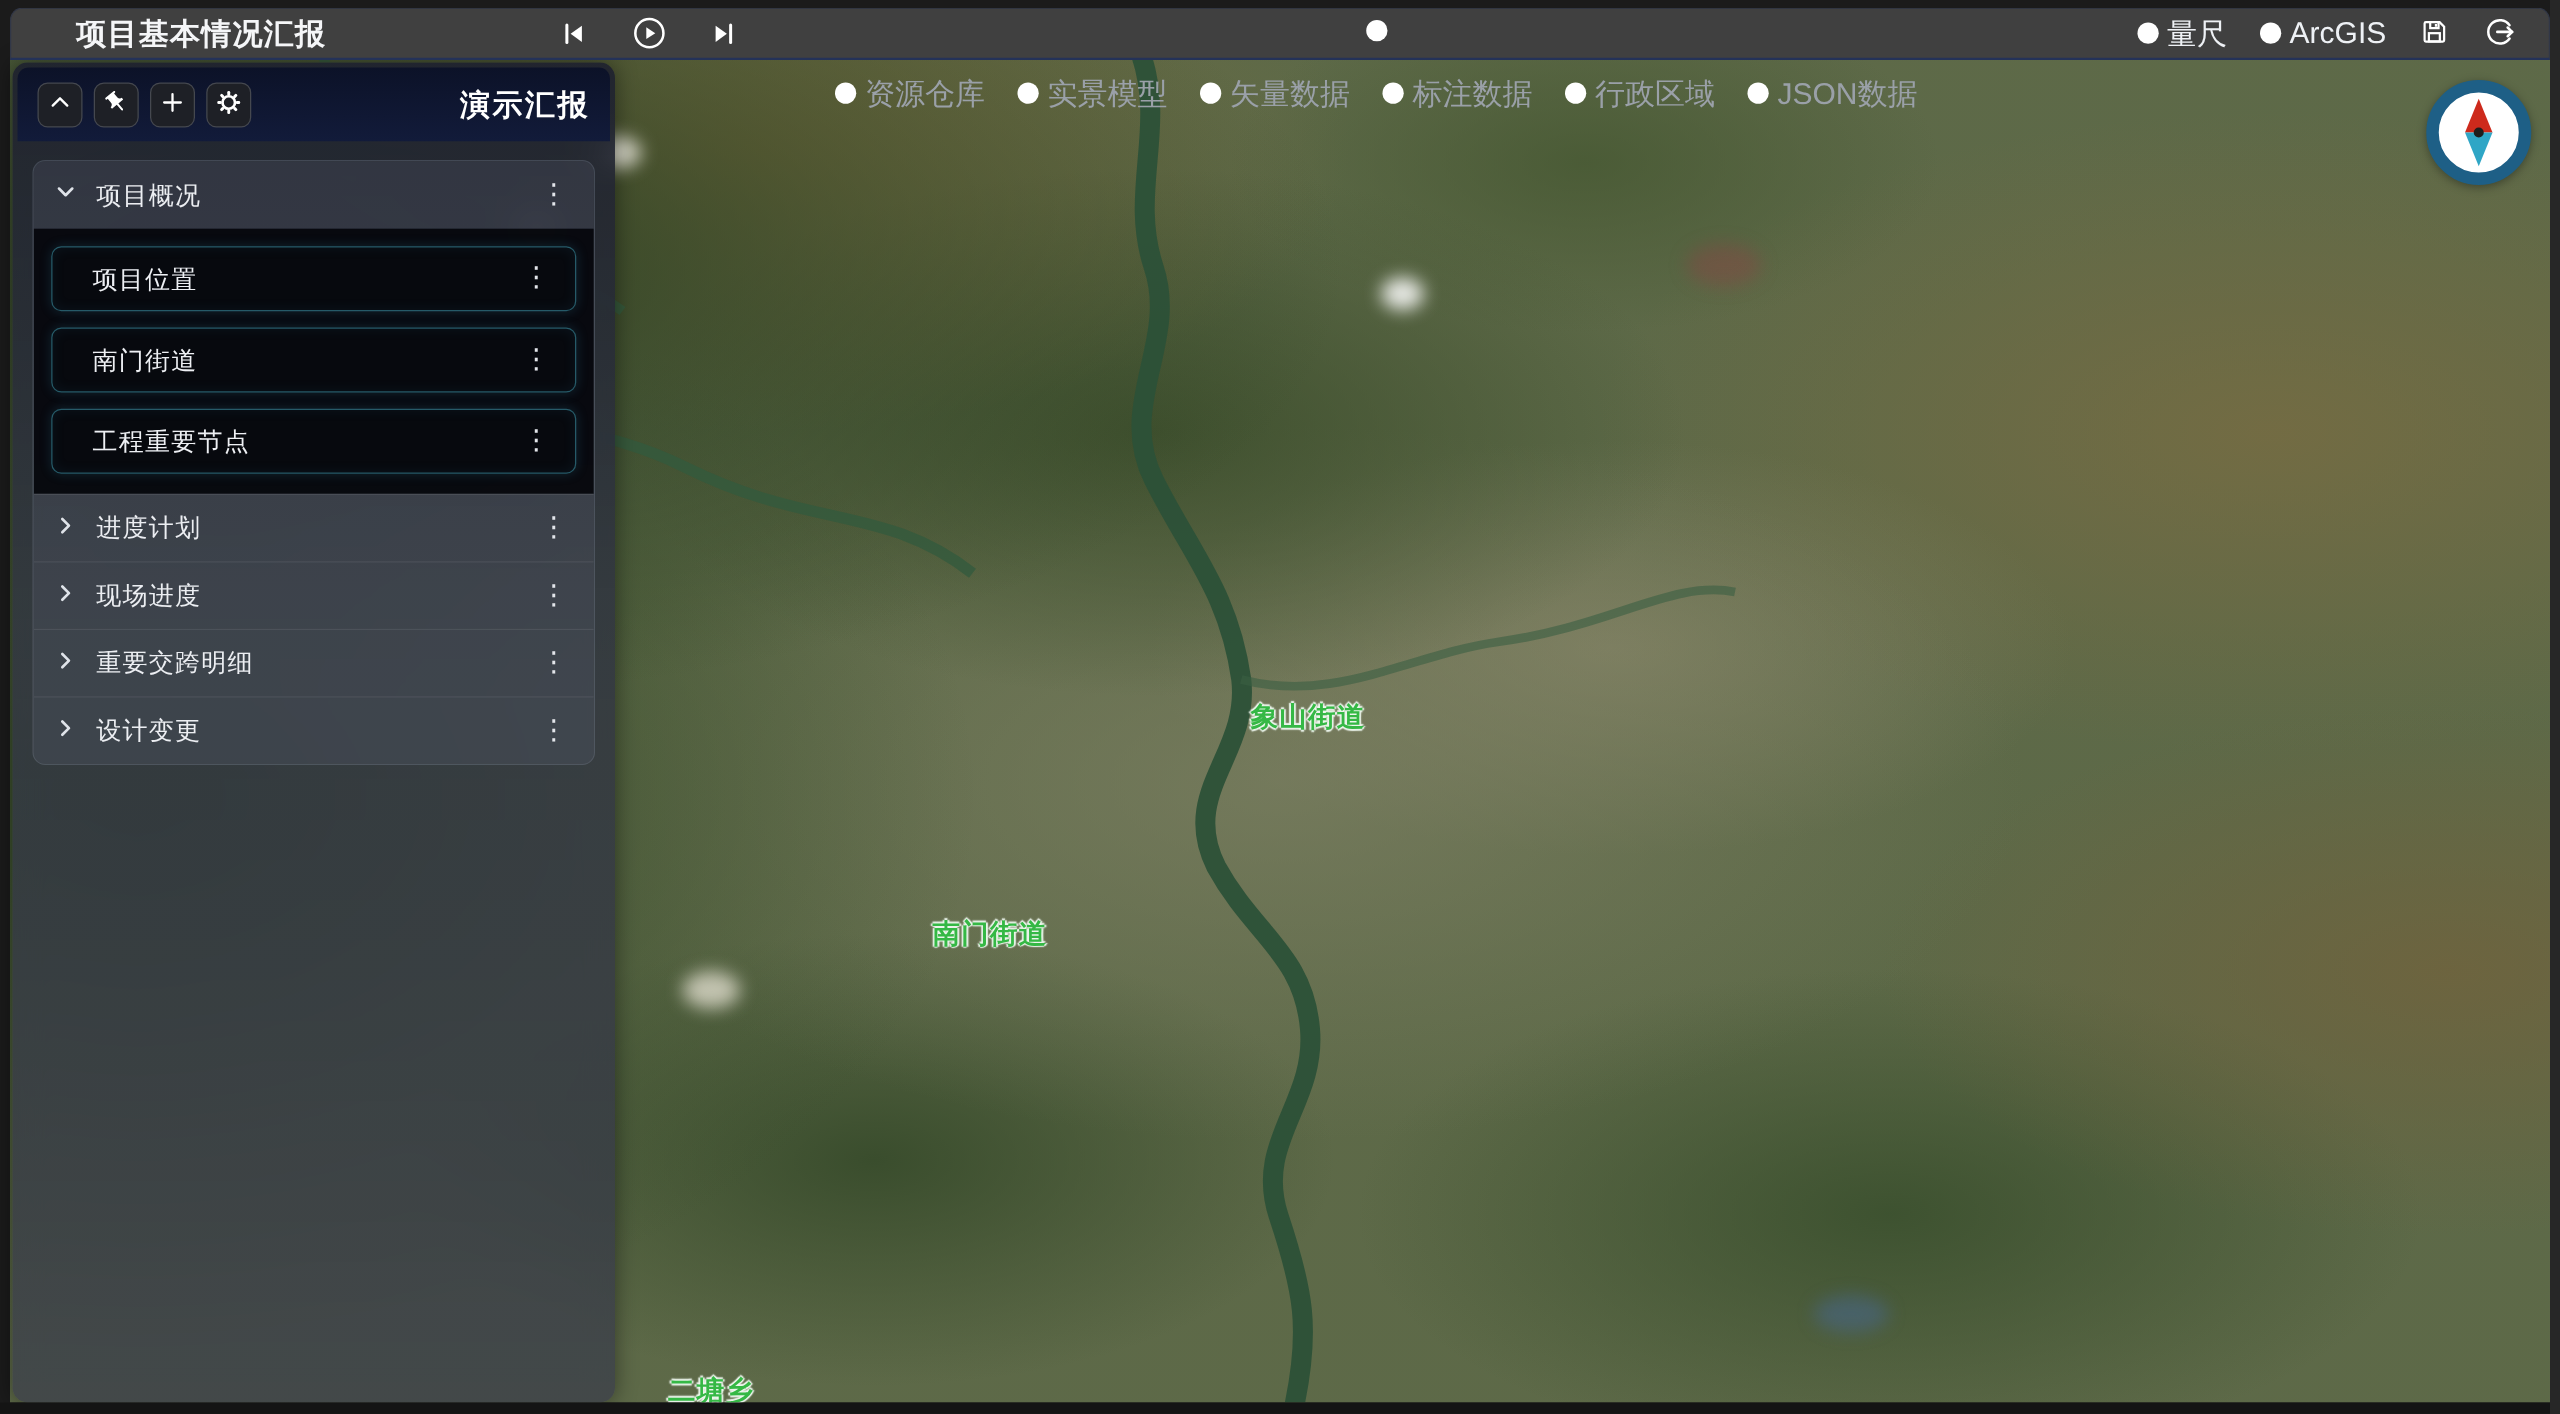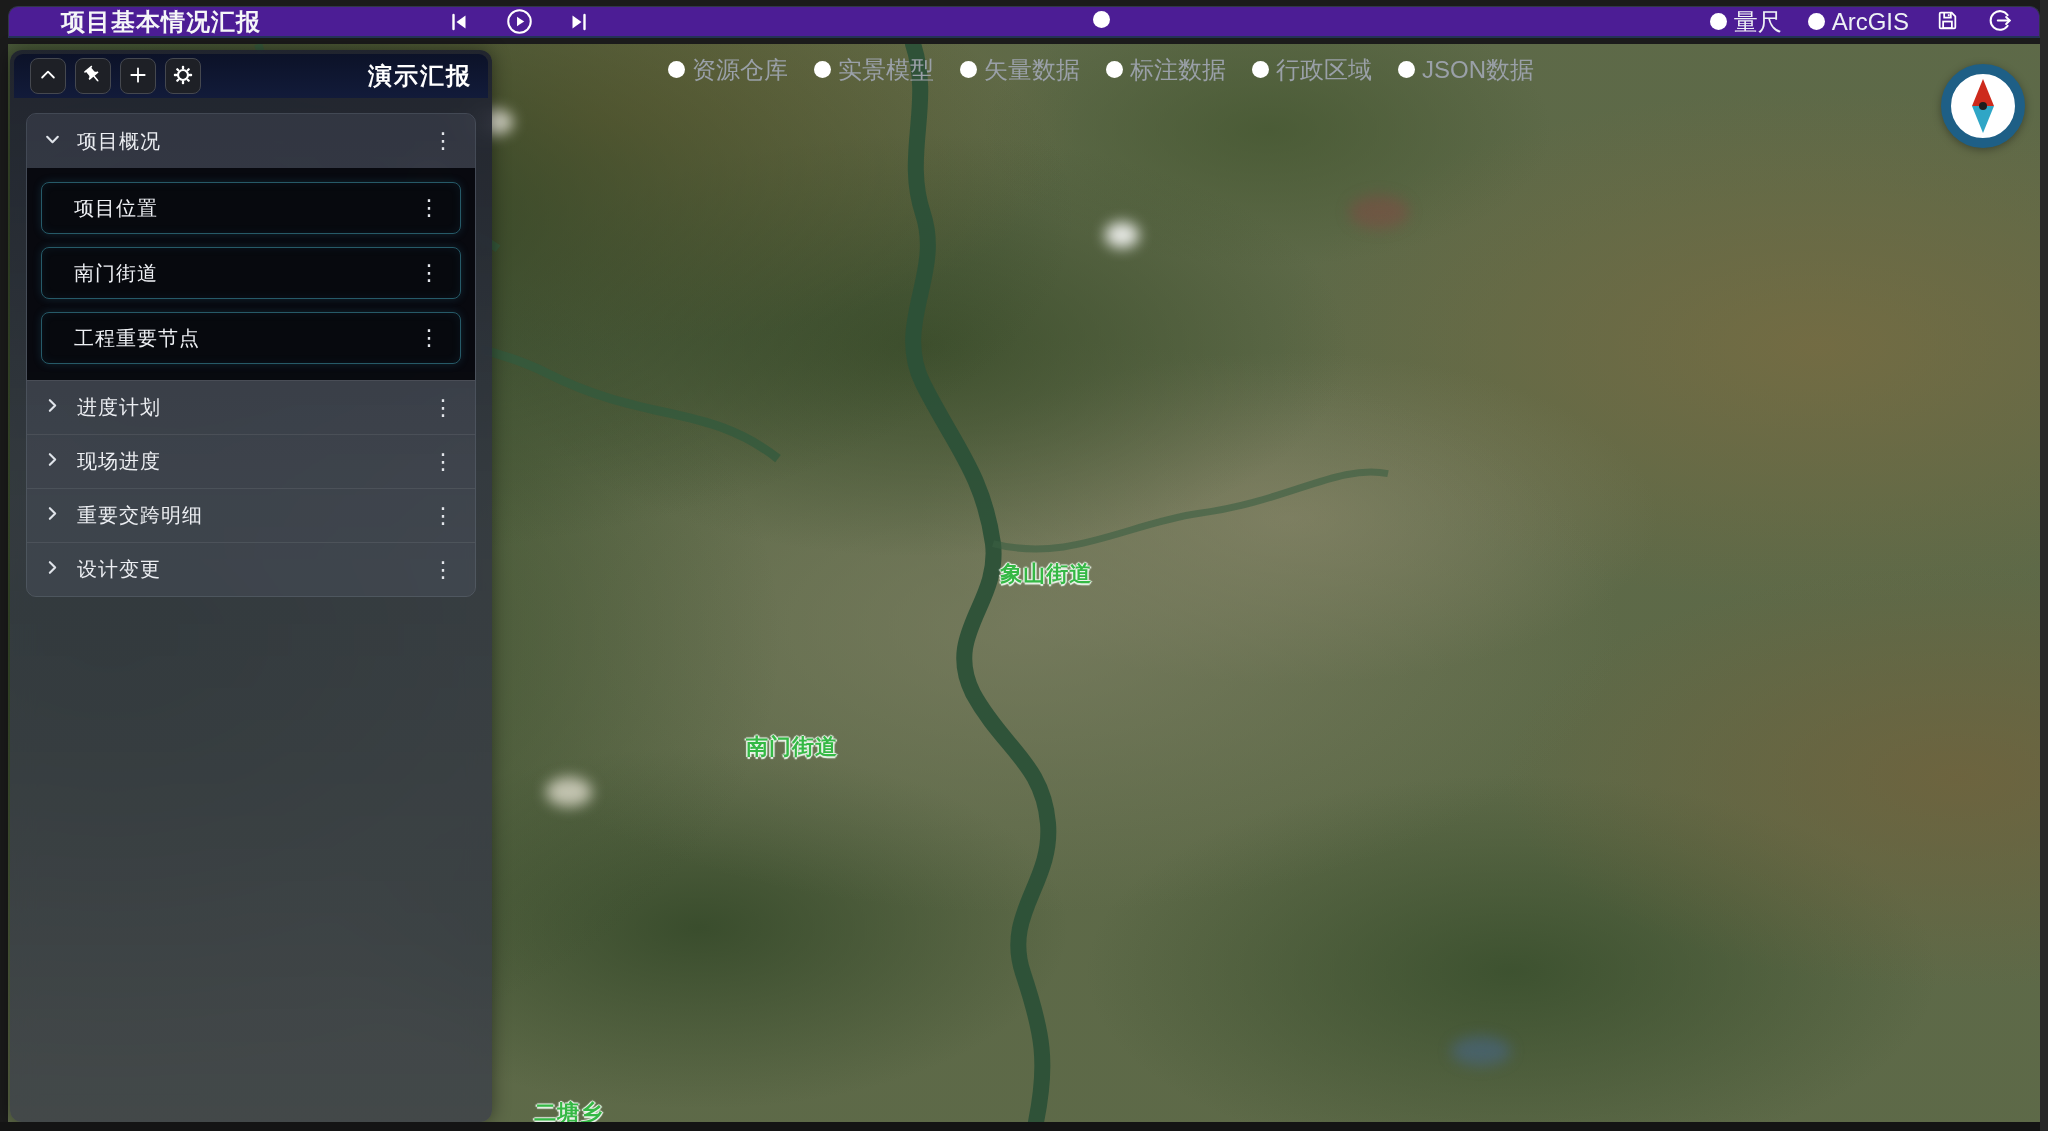--- a/index.html
+++ b/index.html
@@ -1,22 +1,22 @@
 <!DOCTYPE html>
 <html><head>
 <meta charset="utf-8">
 <style>
   * { margin:0; padding:0; box-sizing:border-box; }
   html,body { width:2048px; height:1131px; overflow:hidden; background:#1b1b1b;
     font-family:"Liberation Sans","DejaVu Sans",sans-serif; }
   .stage { position:absolute; inset:0; }
 
   
-  .topbar { position:absolute; left:8px; right:8px; top:6px; height:32px;
-    background:#4c1d95; border:1px solid #313747; border-bottom:2px solid #243258;
+  .topbar { position:absolute; left:8px; right:8px; top:6px; height:42px;
+    background:#404040; border:1px solid #313747; border-bottom:2px solid #243258;
     border-radius:10px 10px 0 0; display:flex; align-items:center; z-index:30; }
   .tb-title { margin-left:52px; font-size:24px; font-weight:700; color:#f5f6f8; letter-spacing:1px; white-space:nowrap; }
   .playback { margin-left:185px; display:flex; align-items:center; gap:34px; }
   .pb-btn { width:26px; height:26px; display:flex; align-items:center; justify-content:center; cursor:pointer; background:none; border:none; }
   .pb-btn svg { display:block; }
   .toggles { margin-left:76px; display:flex; align-items:center; gap:26px;flex-direction:column; }
   .grp-label { font-size:20px; font-weight:700; color:#f2f4f7; white-space:nowrap; }
   .toggle { display:flex; align-items:center; gap:7px; cursor:pointer; white-space:nowrap; }
   .dot { width:17px; height:17px; border-radius:50%; background:#ffffff; flex:0 0 auto; }
   .tlabel { font-size:24px; color:#9aa0a8; }
@@ -60,21 +60,21 @@
   .needle-s { width:0; height:0; border-left:11px solid transparent; border-right:11px solid transparent;
     border-top:27px solid #2fa6c6; }
   .needle-dot { position:absolute; width:8px; height:8px; border-radius:50%; background:#1d1d1d; top:50%; left:50%;
     transform:translate(-50%,-50%); }
 
   
   .sidebar { position:absolute; left:10px; top:50px; width:482px; bottom:9px; z-index:20;
     border-radius:12px; overflow:hidden;
     background:linear-gradient(180deg, rgba(30,33,46,.92) 0%, rgba(48,52,65,.82) 40%, rgba(58,61,74,.74) 100%);
     backdrop-filter:blur(12px); box-shadow:0 0 18px rgba(0,0,0,.45); }
-  .sb-header { margin:4px 4px 0; height:44px; background:linear-gradient(180deg,#0c1228,#121b3a);
+  .sb-header { margin:4px 4px 0; height:59px; background:linear-gradient(180deg,#0c1228,#121b3a);
     border-radius:9px 9px 0 0; display:flex; align-items:center; padding:0 16px; }
   .tool-btn { width:36px; height:36px; margin-right:9px; border-radius:8px; background:#1e2026;
     border:1.5px solid #45484f; display:flex; align-items:center; justify-content:center; cursor:pointer; }
   .sb-title { margin-left:auto; font-size:24px; font-weight:700; color:#ffffff; letter-spacing:2px; }
 
   .tree { margin:15px 16px 0; border:1px solid rgba(140,150,170,.3); border-radius:10px; overflow:hidden; }
   .group-row { height:54px; display:flex; align-items:center; padding:0 17px;
     background:rgba(88,94,110,.28); cursor:pointer; }
   .group-row + .group-row, .group-body + .group-row { border-top:1px solid rgba(255,255,255,.08); }
   .group-row .glabel { margin-left:16px; font-size:20px; color:#eceef2; letter-spacing:1px; }

